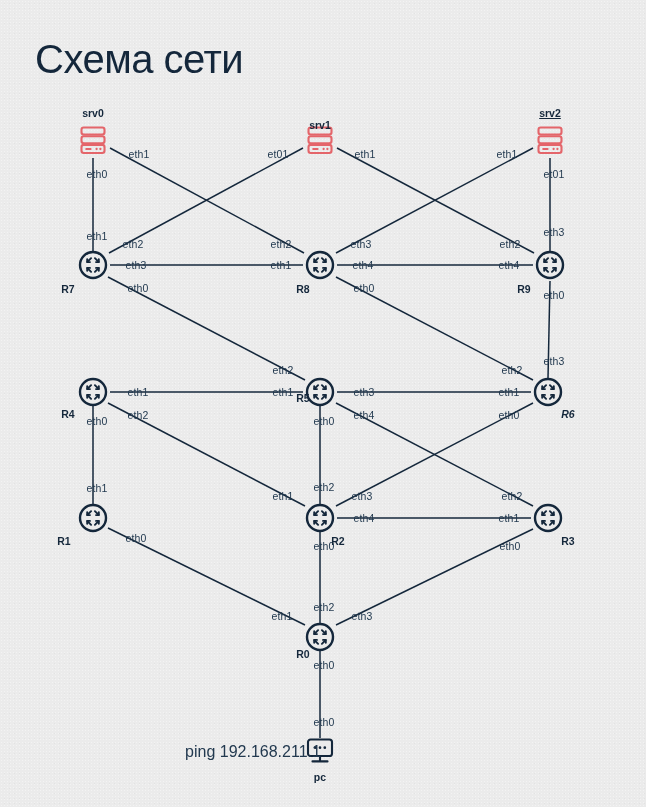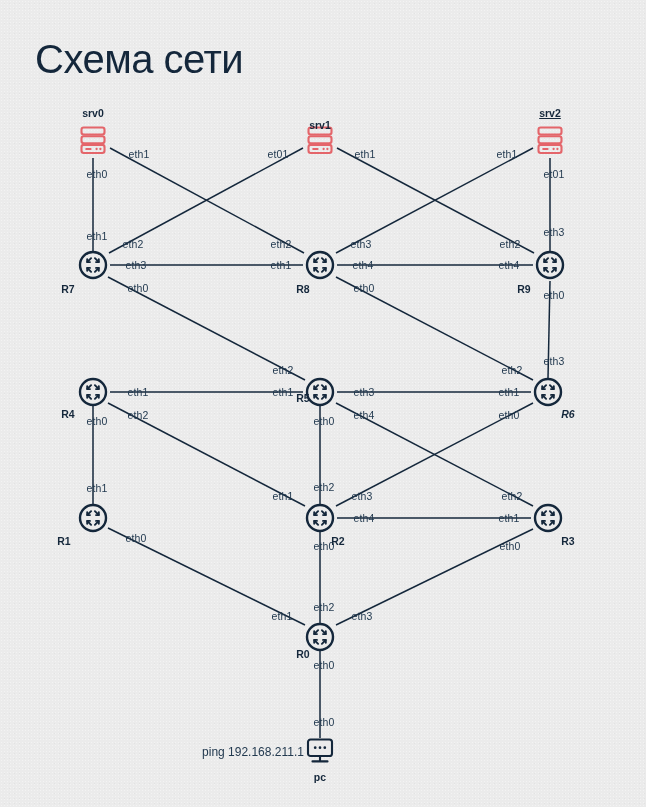--- a/index.html
+++ b/index.html
@@ -44,21 +44,21 @@
   .nodelabel{
     position:absolute;
     font-size:10.5px;
     font-weight:700;
     color:#14273b;
     white-space:nowrap;
     transform:translate(-50%,-50%);
   }
   .annotation{
     position:absolute;
-    font-size:12px;
+    font-size:16px;
     color:#22394f;
     white-space:nowrap;
     transform:translate(-50%,-50%);
   }
   .node{
     position:absolute;
     transform:translate(-50%,-50%);
     line-height:0;
   }
 </style>

